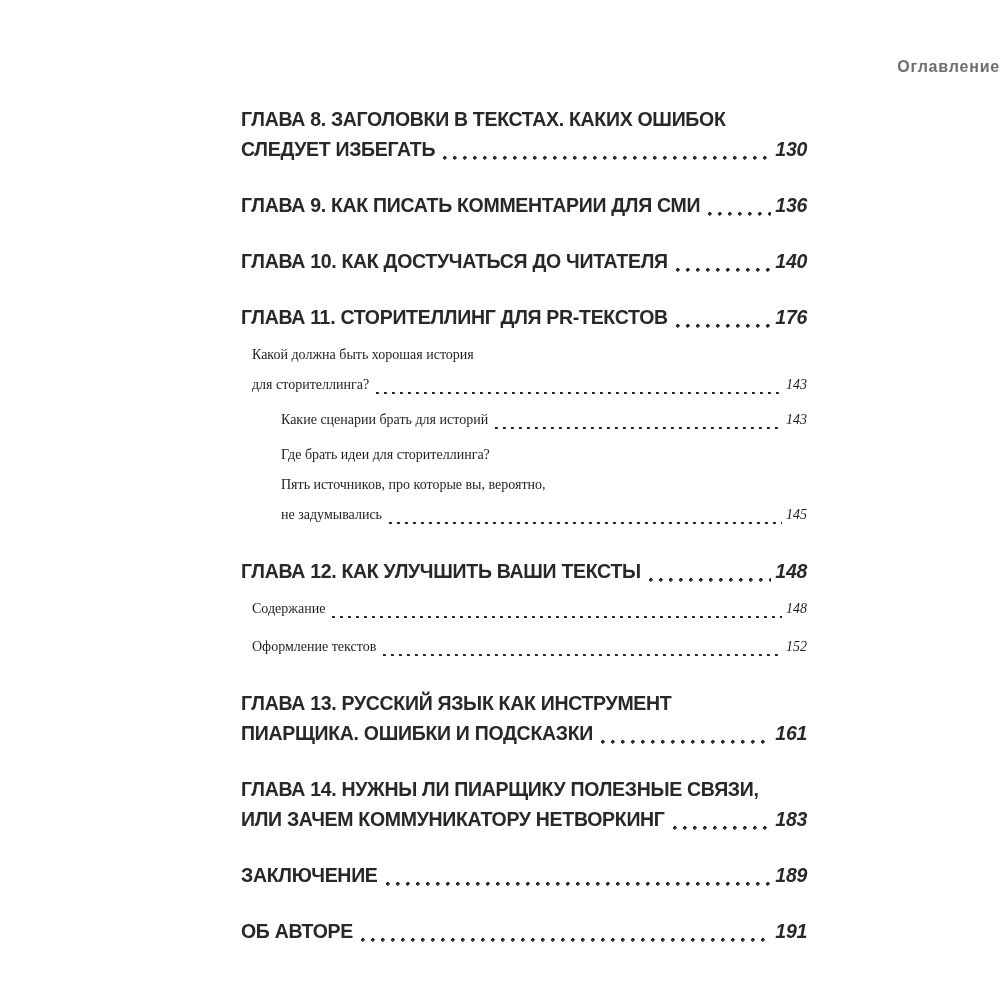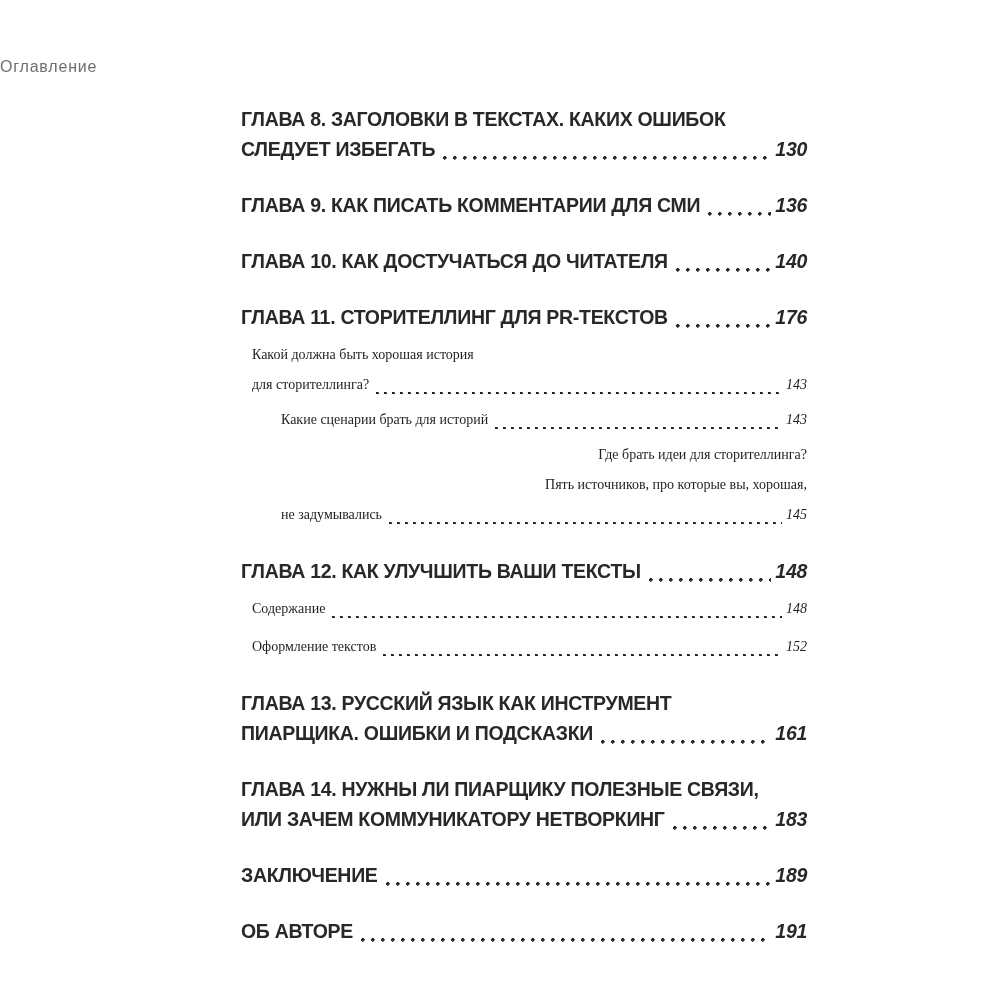--- a/index.html
+++ b/index.html
@@ -11,25 +11,25 @@
     height: 1000px;
     background: #ffffff;
     overflow: hidden;
     font-family: "Liberation Sans", sans-serif;
     -webkit-font-smoothing: antialiased;
   }
   .page-header {
     padding-top: 56px;
     height: 22px;
     line-height: 22px;
-    text-align: left;
+    text-align: right;
     font-size: 16px;
     letter-spacing: 0.8px;
     color: #6e6e6e;
-    font-weight: 400;
+    font-weight: 700;
   }
   .toc {
     margin-left: 193px;
     width: 614px;
   }
   .entry .line,
   .entry .lastline {
     line-height: 30px;
     white-space: nowrap;
   }
@@ -54,21 +54,21 @@
   
   .entry.sub1,
   .entry.sub2 {
     font-family: "Liberation Serif", serif;
     font-weight: 400;
     font-size: 14px;
     letter-spacing: 0;
     color: #1f1f1f;
   }
   .entry.sub1 { padding-left: 59px; margin-top: 8px; }
-  .entry.sub2 { padding-left: 88px; margin-top: 5px; text-align: right; }
+  .entry.sub2 { padding-left: 88px; margin-top: 5px; }
 
   
   .leader {
     flex: 1 1 20px;
     align-self: flex-end;
     height: 8px;
     margin: 0 4px 4px 8px;
     background-image: radial-gradient(circle at 1.8px 1.8px, #2c2c2c 1.7px, rgba(0,0,0,0) 1.9px);
     background-size: 10px 4px;
     background-repeat: repeat-x;
@@ -126,21 +126,21 @@
       </div>
       <div class="entry sub2">
         <div class="lastline">
           <span class="t">Какие сценарии брать для историй</span>
           <span class="leader"></span>
           <span class="pg">143</span>
         </div>
       </div>
       <div class="entry sub2">
         <div class="line">Где брать идеи для сторителлинга?</div>
-        <div class="line">Пять источников, про которые вы, хорошая,</div>
+        <div class="line">Пять источников, про которые вы, вероятно,</div>
         <div class="lastline">
           <span class="t">не задумывались</span>
           <span class="leader"></span>
           <span class="pg">145</span>
         </div>
       </div>
       <div class="entry chapter">
         <div class="lastline">
           <span class="t">ГЛАВА 12. КАК УЛУЧШИТЬ ВАШИ ТЕКСТЫ</span>
           <span class="leader"></span>

